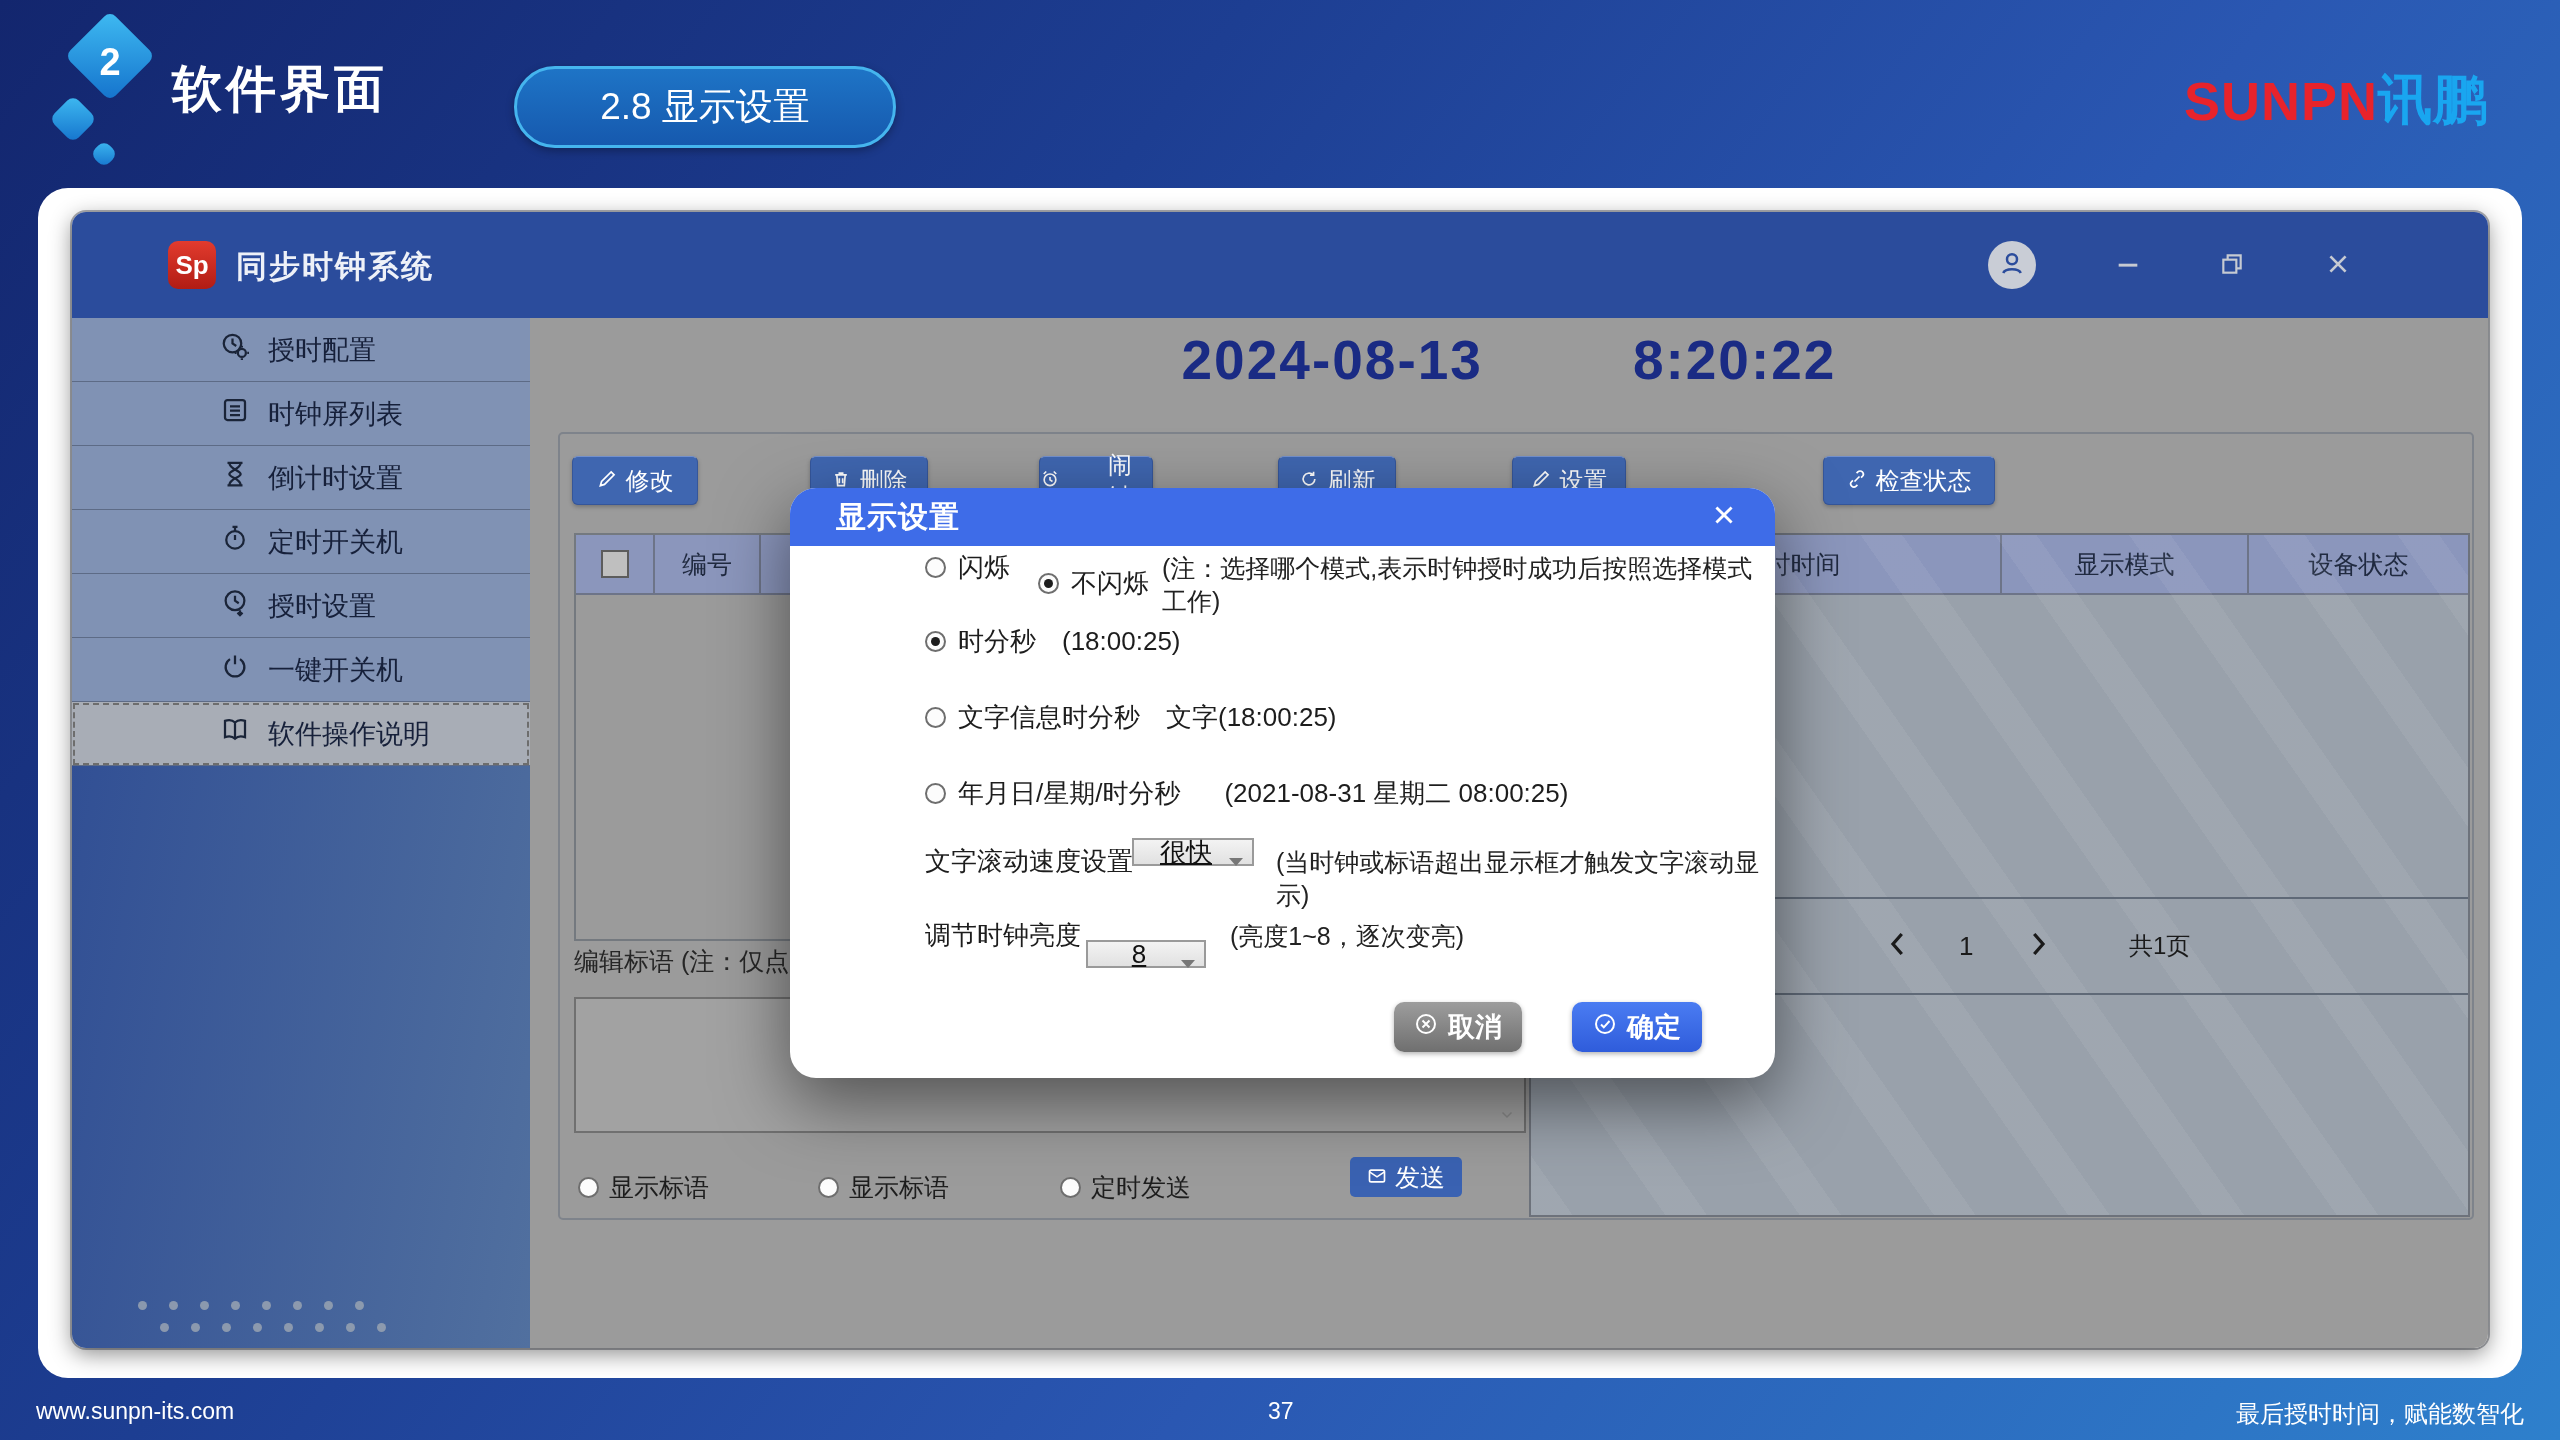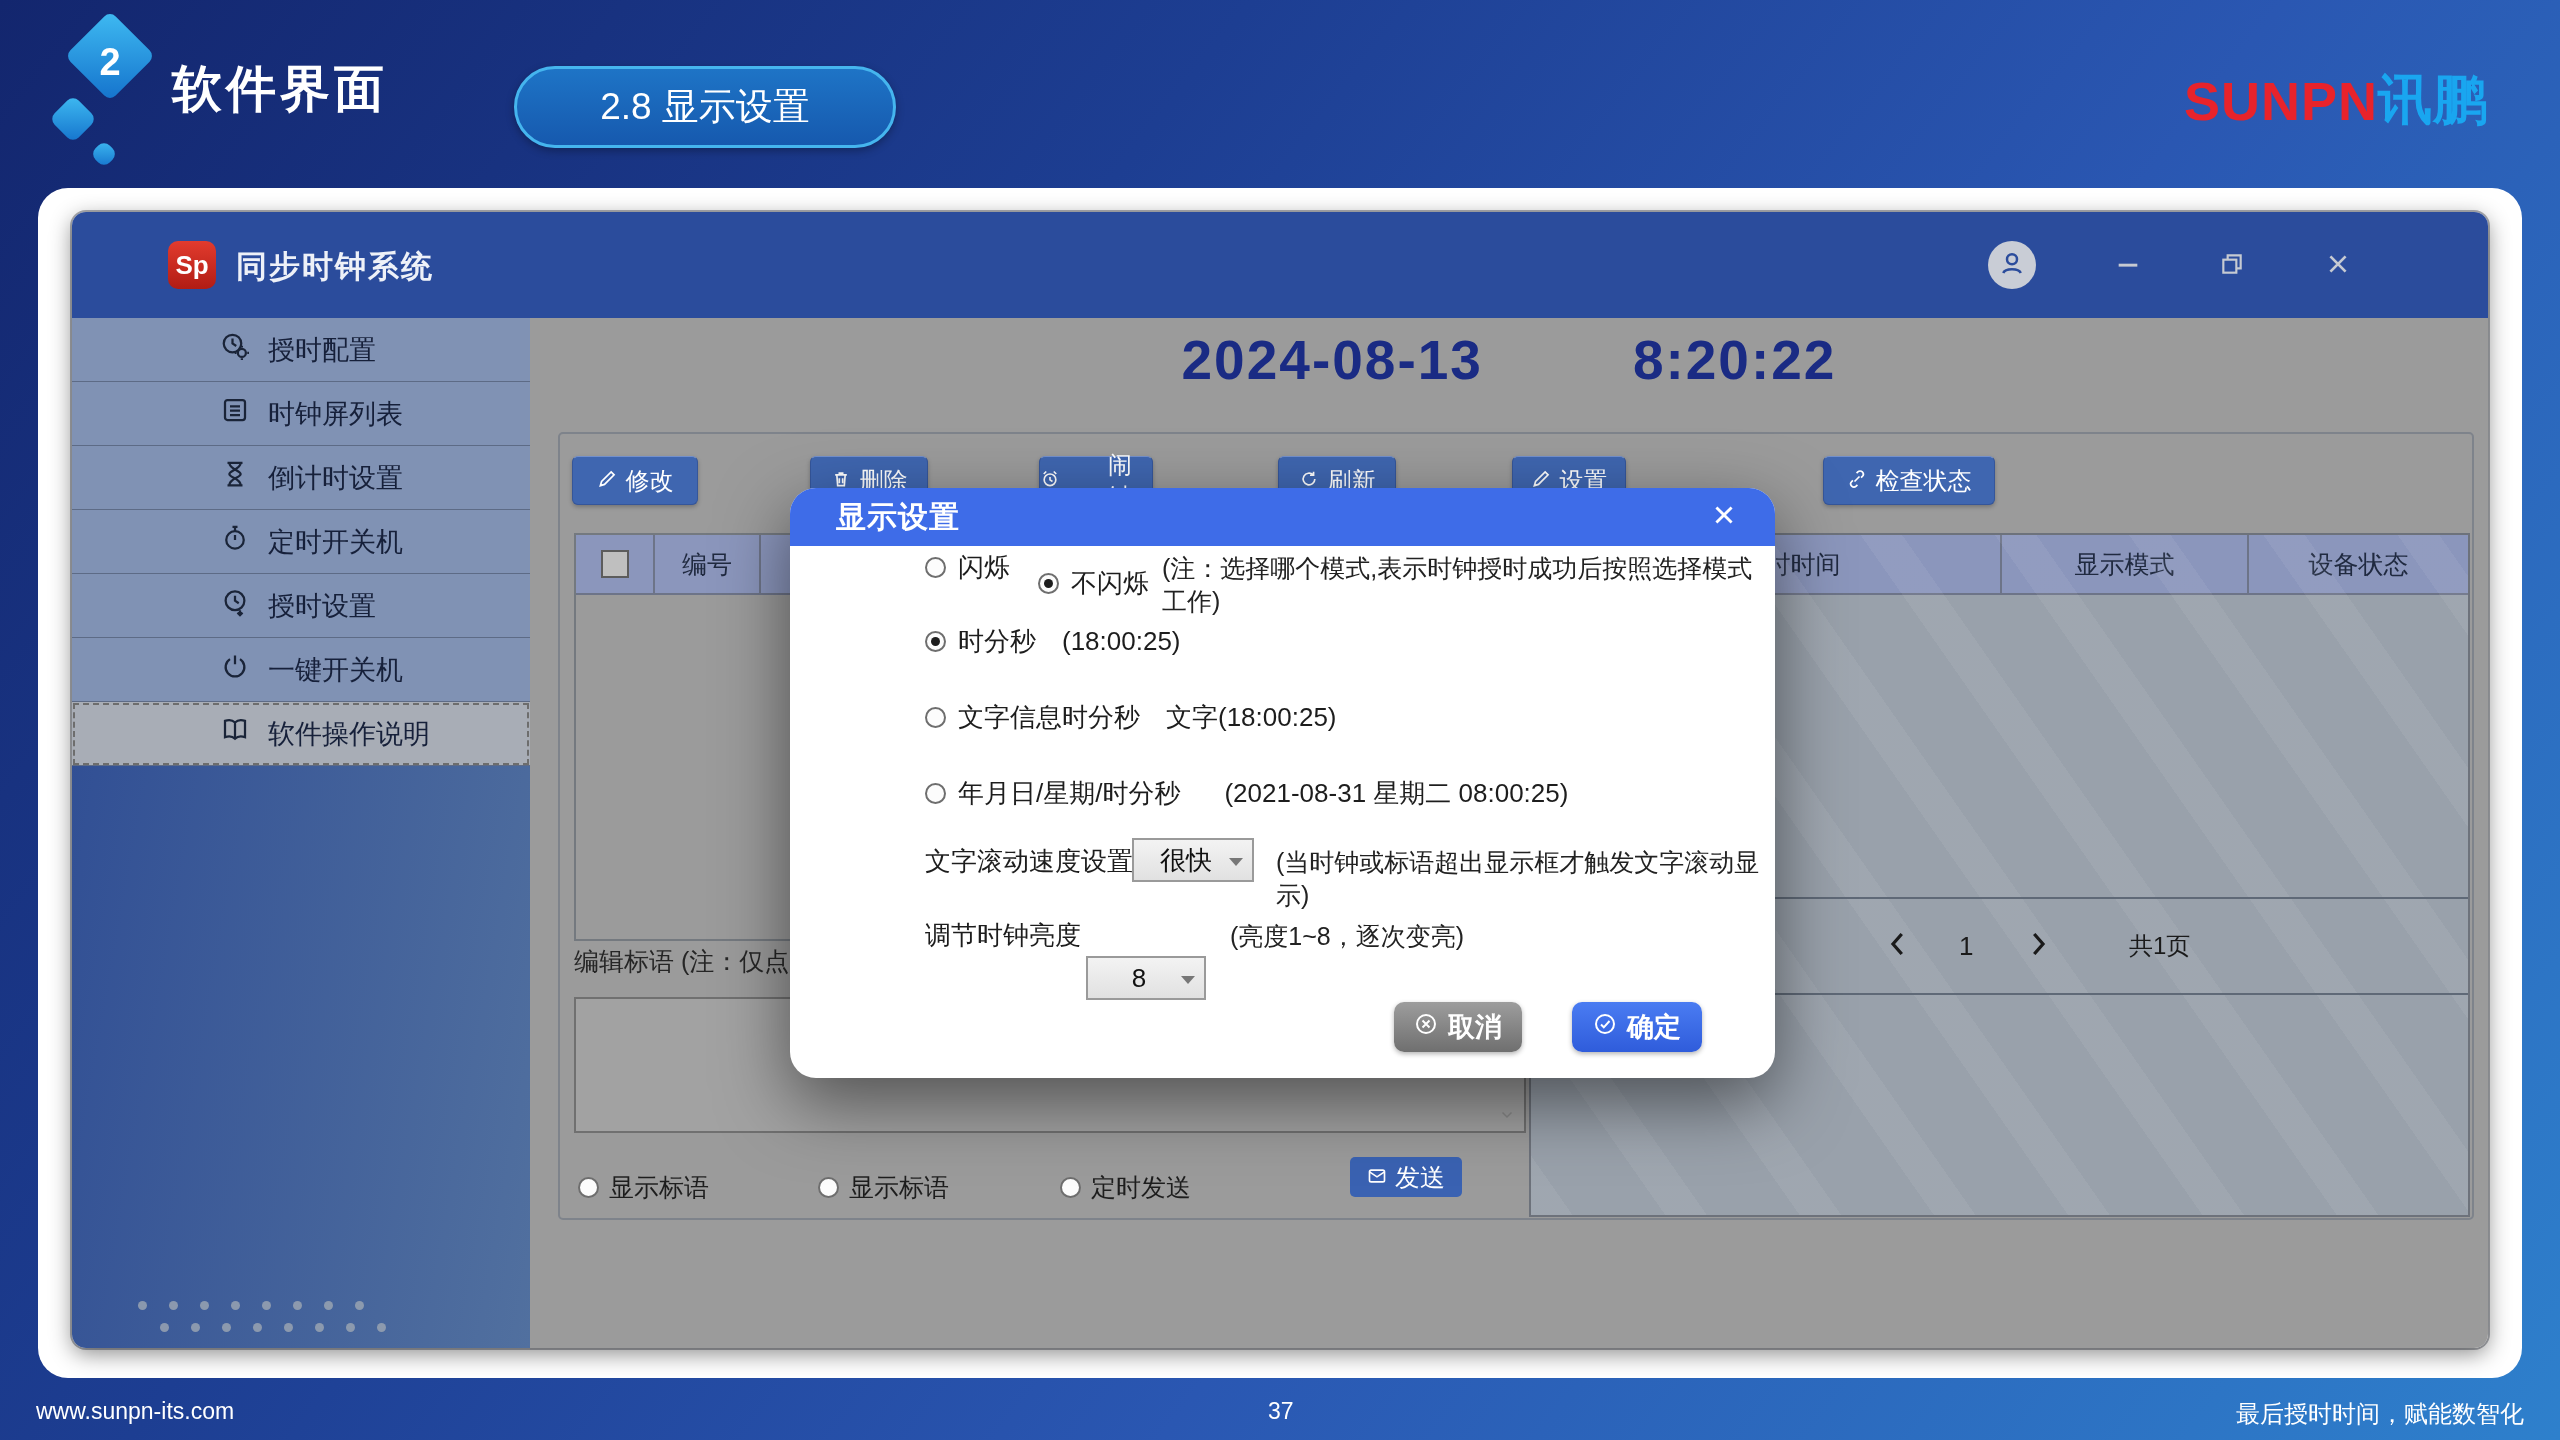--- a/index.html
+++ b/index.html
@@ -67,22 +67,22 @@
   .pgitem{position:absolute;top:0;height:94px;display:flex;align-items:center;color:#1a1a1a;}
   
   .modal{left:790px;top:488px;width:985px;height:590px;border-radius:26px;background:#fff;
          box-shadow:0 24px 70px rgba(0,0,0,.5);}
   .mhead{position:absolute;left:0;top:0;width:100%;height:58px;background:#3e6ce8;border-radius:26px 26px 0 0;
          display:flex;align-items:center;}
   .mtitle{margin-left:46px;color:#fff;font-size:30px;font-weight:bold;letter-spacing:1px;}
   .mclose{position:absolute;right:36px;top:14px;width:30px;height:30px;display:flex;align-items:center;justify-content:center;}
   .mrow{position:absolute;display:flex;align-items:center;gap:12px;font-size:26px;color:#1d1d1d;}
   .mnote{font-size:25px;color:#222;}
-  .msel{height:44px;border:2px solid #9a9a9a;background:linear-gradient(180deg,#f3f3f3,#e1e1e1);
-        display:flex;align-items:center;justify-content:center;font-size:26px;color:#111;position:relative;box-sizing:border-box;}
+  .msel{height:28px;border:2px solid #9a9a9a;background:linear-gradient(180deg,#f3f3f3,#e1e1e1);
+        display:flex;align-items:center;justify-content:center;font-size:26px;color:#111;position:relative;box-sizing:border-box;text-decoration:underline;}
   .caret{position:absolute;right:9px;top:18px;width:0;height:0;border-left:7px solid transparent;
          border-right:7px solid transparent;border-top:8px solid #777;}
   .mbtn{position:absolute;top:514px;height:50px;border-radius:10px;color:#fff;font-size:27px;font-weight:bold;
         display:flex;align-items:center;justify-content:center;gap:10px;box-shadow:0 2px 5px rgba(0,0,0,.3);}
   .mbtn-cancel{left:604px;width:128px;background:linear-gradient(180deg,#9d9d9d,#6f6f6f);}
   .mbtn-ok{left:782px;width:130px;background:linear-gradient(180deg,#4a7cf2,#2f5cdb);}
   
   .foot{color:#fff;font-size:23px;}
 </style>
 </head>

